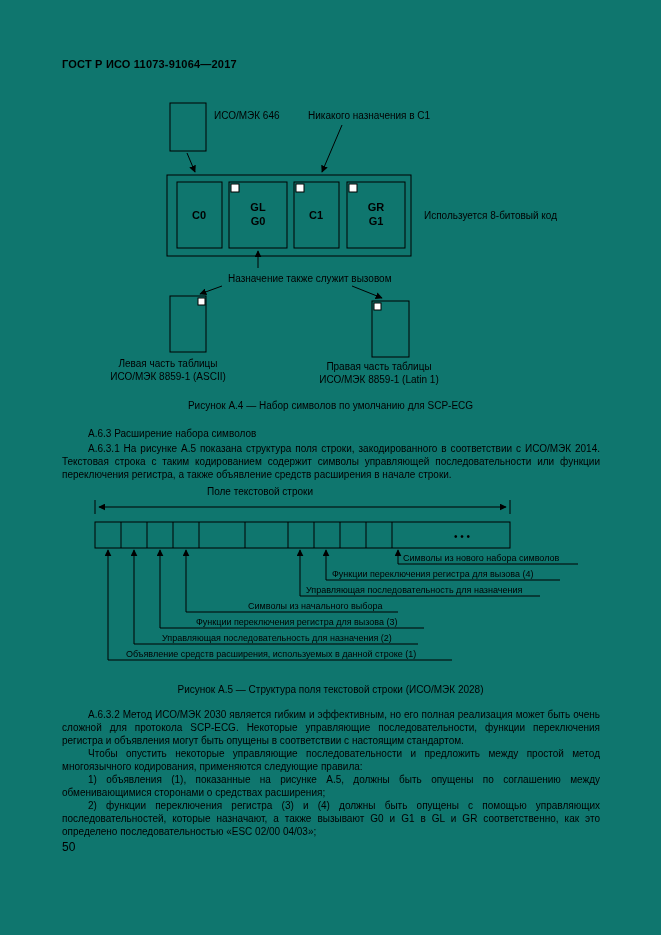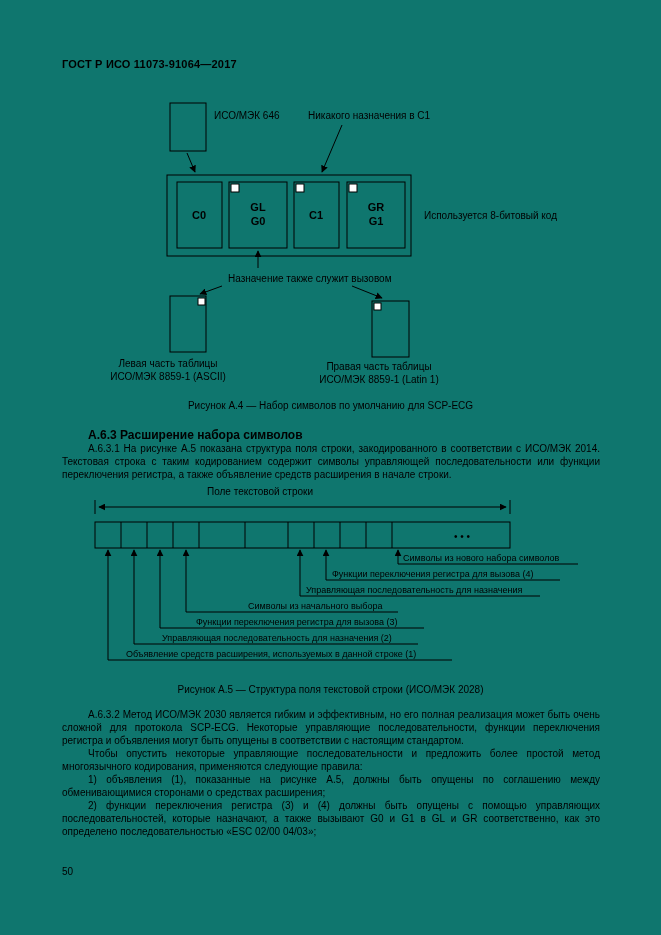--- a/index.html
+++ b/index.html
@@ -19,28 +19,28 @@
   svg text { font-family:"Liberation Sans", sans-serif; font-size:10px; fill:#000; }
   svg .box-label { font-size:11px; font-weight:bold; }
   svg .conn-label { font-size:9px; }
   svg rect, svg line, svg path.conn { fill:none; stroke:#000; stroke-width:1; }
   svg rect.corner { fill:#fff; }
   .caption { position:absolute; left:0; width:661px; text-align:center; font-size:10px; }
   .caption-a4 { top:400px; }
   .caption-a5 { top:684px; }
   .heading {
     position:absolute; top:428px; left:88px;
-    font-size:12px; font-weight:bold;
+    font-size:10px; font-weight:normal;
   }
   .para {
     font-size:10px; line-height:13px; text-align:justify; text-indent:26px;
   }
   .para-a631 { position:absolute; top:442px; left:62px; width:538px; }
   .text-block { position:absolute; top:708px; left:62px; width:538px; }
-  .page-number { position:absolute; top:866px; left:62px; font-size:10px; }
+  .page-number { position:absolute; top:840px; left:62px; font-size:12px; }
 </style>
 </head>
 <body>
 
 <div class="page">
 
   <div class="doc-header">ГОСТ Р ИСО 11073-91064—2017</div>
 
   <svg class="fig fig-a4" viewBox="0 0 661 300">
     <defs>
@@ -141,20 +141,20 @@
     <text class="conn-label" x="162" y="159">Управляющая последовательность для назначения (2)</text>
 
     <path class="conn" d="M452,178 L108,178 L108,68" marker-end="url(#arrB)"></path>
     <text class="conn-label" x="126" y="175">Объявление средств расширения, используемых в данной строке (1)</text>
   </svg>
 
   <div class="caption caption-a5">Рисунок А.5 — Структура поля текстовой строки (ИСО/МЭК 2028)</div>
 
   <div class="text-block">
     <p class="para">А.6.3.2 Метод ИСО/МЭК 2030 является гибким и эффективным, но его полная реализация может быть очень сложной для протокола SCP-ECG. Некоторые управляющие последовательности, функции переключения регистра и объявления могут быть опущены в соответствии с настоящим стандартом.</p>
-    <p class="para">Чтобы опустить некоторые управляющие последовательности и предложить более простой метод многоязычного кодирования, применяются следующие правила:</p>
+    <p class="para">Чтобы опустить некоторые управляющие последовательности и предложить между простой метод многоязычного кодирования, применяются следующие правила:</p>
     <p class="para">1) объявления (1), показанные на рисунке А.5, должны быть опущены по соглашению между обменивающимися сторонами о средствах расширения;</p>
     <p class="para">2) функции переключения регистра (3) и (4) должны быть опущены с помощью управляющих последовательностей, которые назначают, а также вызывают G0 и G1 в GL и GR соответственно, как это определено последовательностью «ESC 02/00 04/03»;</p>
   </div>
 
   <div class="page-number">50</div>
 
 </div>
 
 </body></html>

